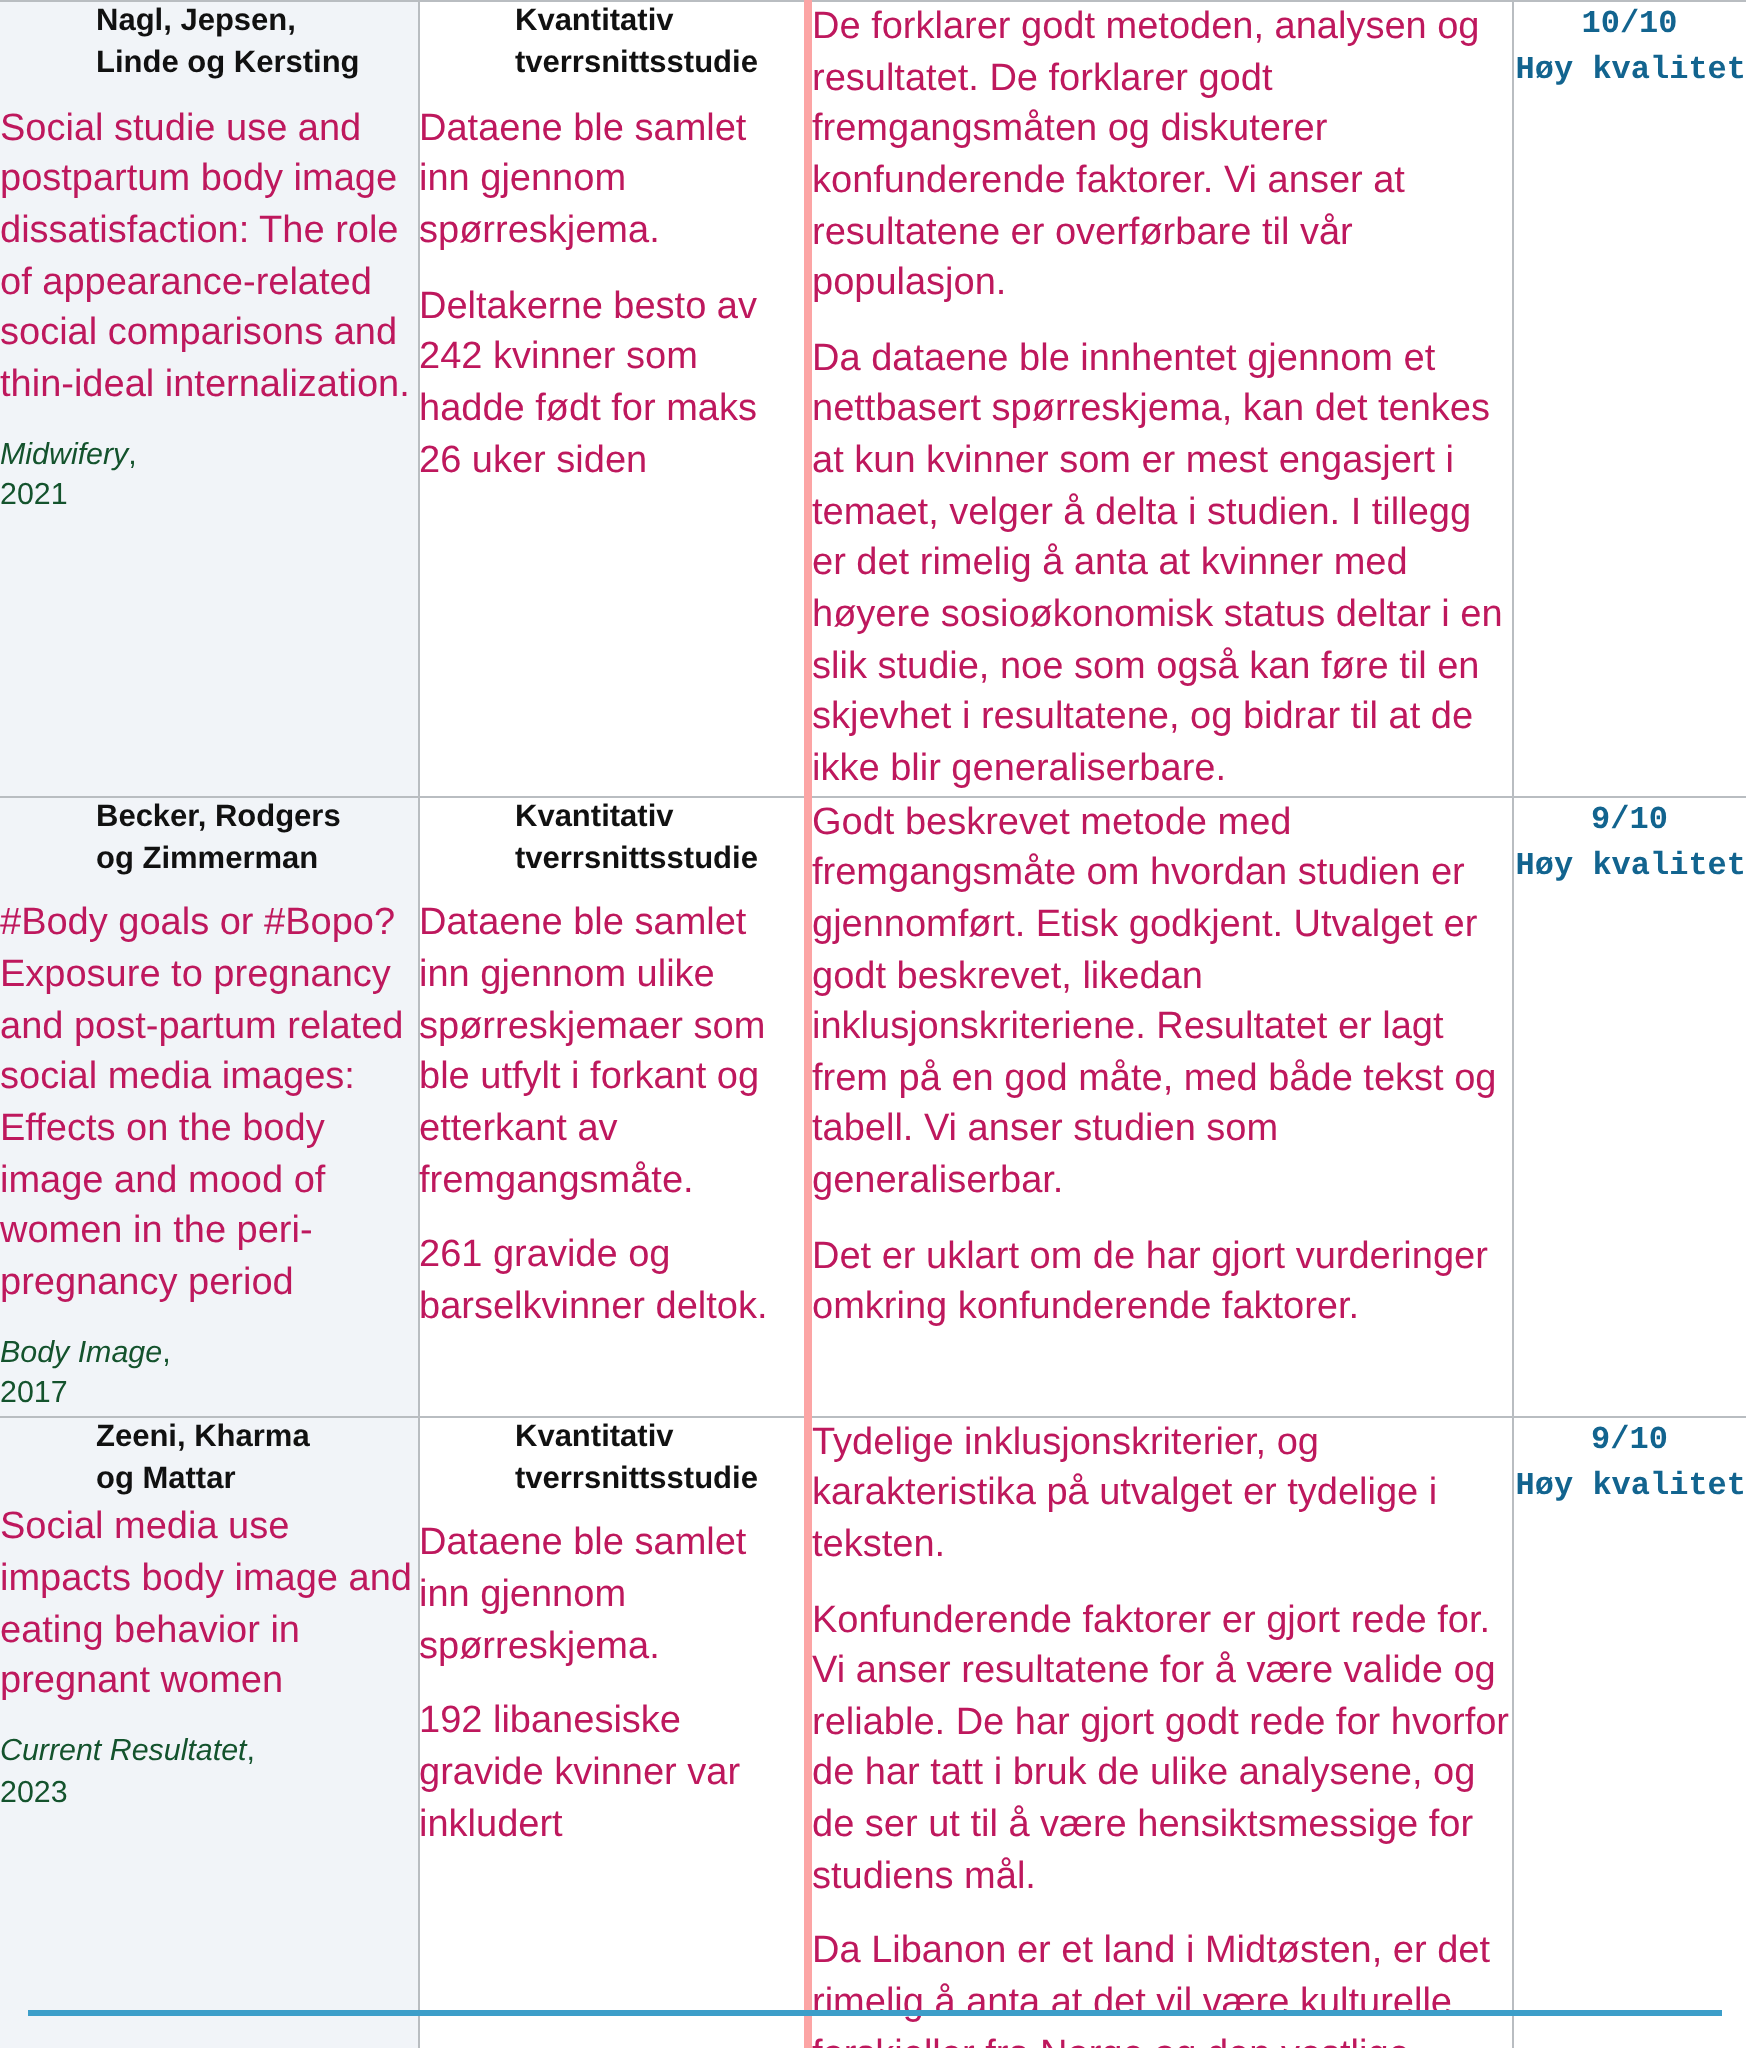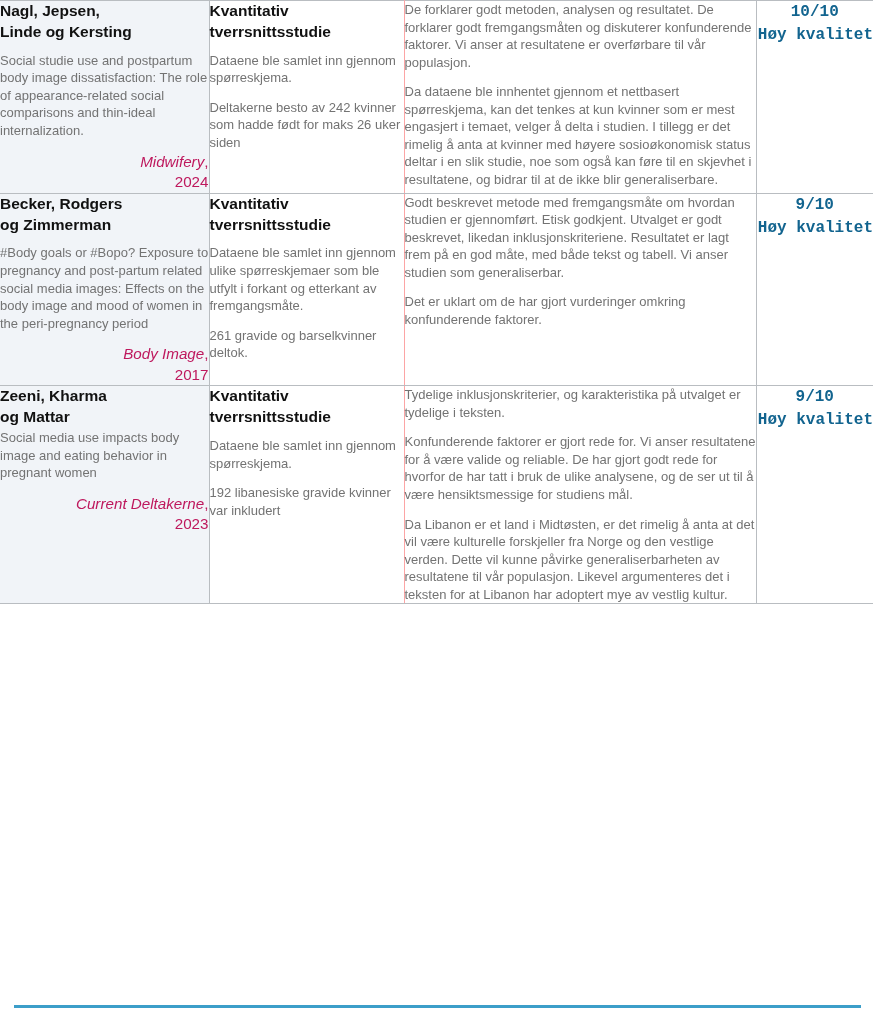--- a/index.html
+++ b/index.html
@@ -45,21 +45,21 @@
 
   
   .cell-study {
     background: #f1f4f8;
     padding: 16px 20px 18px 20px;
     border-right: 1px solid #b9bdc1;
   }
   .cell-design {
     background: #ffffff;
     padding: 16px 22px 18px 14px;
-    border-right: 1px solid #fca5a5;
+    border-right: 4px solid #fca5a5;
   }
   .cell-assess {
     background: #ffffff;
     padding: 16px 24px 18px 12px;
     border-right: 1px solid #b9bdc1;
   }
   .cell-rating {
     background: #ffffff;
     padding: 16px 10px;
     text-align: center;
@@ -67,38 +67,38 @@
     font-family: Liberation Mono, monospace;
   }
 
   
   .hdr {
     font-weight: bold;
     font-size: 15.5px;
     line-height: 1.35;
     margin: 0 0 9px 0;
     color: #111111;
+    padding-left: 48px;
   }
   .hdr.tight {
     margin-bottom: 1px;
   }
   .body-text {
-    font-size: 13px;
+    font-size: 19px;
     line-height: 1.35;
     margin: 0 0 12px 0;
-    color: #737373;
+    color: #be185d;
   }
   .body-text:last-child { margin-bottom: 0; }
 
   .journal {
     font-size: 15.2px;
     line-height: 1.35;
     margin: 0;
-    color: #be185d;
-    text-align: right;
+    color: #14532d;
   }
   .journal .jname {
     font-style: italic;
   }
 
   .rating-score {
     display: block;
     font-size: 16px;
     font-weight: bold;
     color: #12648f;
@@ -134,21 +134,21 @@
       <col class="c-assess">
       <col class="c-rating">
     </colgroup>
     <tbody>
 
       <tr>
         <td class="cell-study">
           <p class="hdr" style="white-space: pre-line;">Nagl, Jepsen,
 Linde og Kersting</p>
           <p class="body-text">Social studie use and postpartum body image dissatisfaction: The role of appearance-related social comparisons and thin-ideal internalization.</p>
-          <p class="journal"><span class="jname">Midwifery</span>,<br><span>2024</span></p>
+          <p class="journal"><span class="jname">Midwifery</span>,<br><span>2021</span></p>
         </td>
         <td class="cell-design">
           <p class="hdr" style="white-space: pre-line;">Kvantitativ
 tverrsnittsstudie</p>
           <p class="body-text">Dataene ble samlet inn gjennom spørreskjema.</p>
           <p class="body-text">Deltakerne besto av 242 kvinner som hadde født for maks 26 uker siden</p>
         </td>
         <td class="cell-assess">
           <p class="body-text">De forklarer godt metoden, analysen og resultatet. De forklarer godt fremgangsmåten og diskuterer konfunderende faktorer. Vi anser at resultatene er overførbare til vår populasjon.</p>
           <p class="body-text">Da dataene ble innhentet gjennom et nettbasert spørreskjema, kan det tenkes at kun kvinner som er mest engasjert i temaet, velger å delta i studien. I tillegg er det rimelig å anta at kvinner med høyere sosioøkonomisk status deltar i en slik studie, noe som også kan føre til en skjevhet i resultatene, og bidrar til at de ikke blir generaliserbare.</p>
@@ -180,21 +180,21 @@
           <span class="rating-score">9/10</span>
           <span class="rating-label">Høy kvalitet</span>
         </td>
       </tr>
 
       <tr>
         <td class="cell-study">
           <p class="hdr tight" style="white-space: pre-line;">Zeeni, Kharma
 og Mattar</p>
           <p class="body-text">Social media use impacts body image and eating behavior in pregnant women</p>
-          <p class="journal"><span class="jname">Current Deltakerne</span>,<br><span>2023</span></p>
+          <p class="journal"><span class="jname">Current Resultatet</span>,<br><span>2023</span></p>
         </td>
         <td class="cell-design">
           <p class="hdr" style="white-space: pre-line;">Kvantitativ
 tverrsnittsstudie</p>
           <p class="body-text">Dataene ble samlet inn gjennom spørreskjema.</p>
           <p class="body-text">192 libanesiske gravide kvinner var inkludert</p>
         </td>
         <td class="cell-assess">
           <p class="body-text">Tydelige inklusjonskriterier, og karakteristika på utvalget er tydelige i teksten.</p>
           <p class="body-text">Konfunderende faktorer er gjort rede for. Vi anser resultatene for å være valide og reliable. De har gjort godt rede for hvorfor de har tatt i bruk de ulike analysene, og de ser ut til å være hensiktsmessige for studiens mål.</p>

